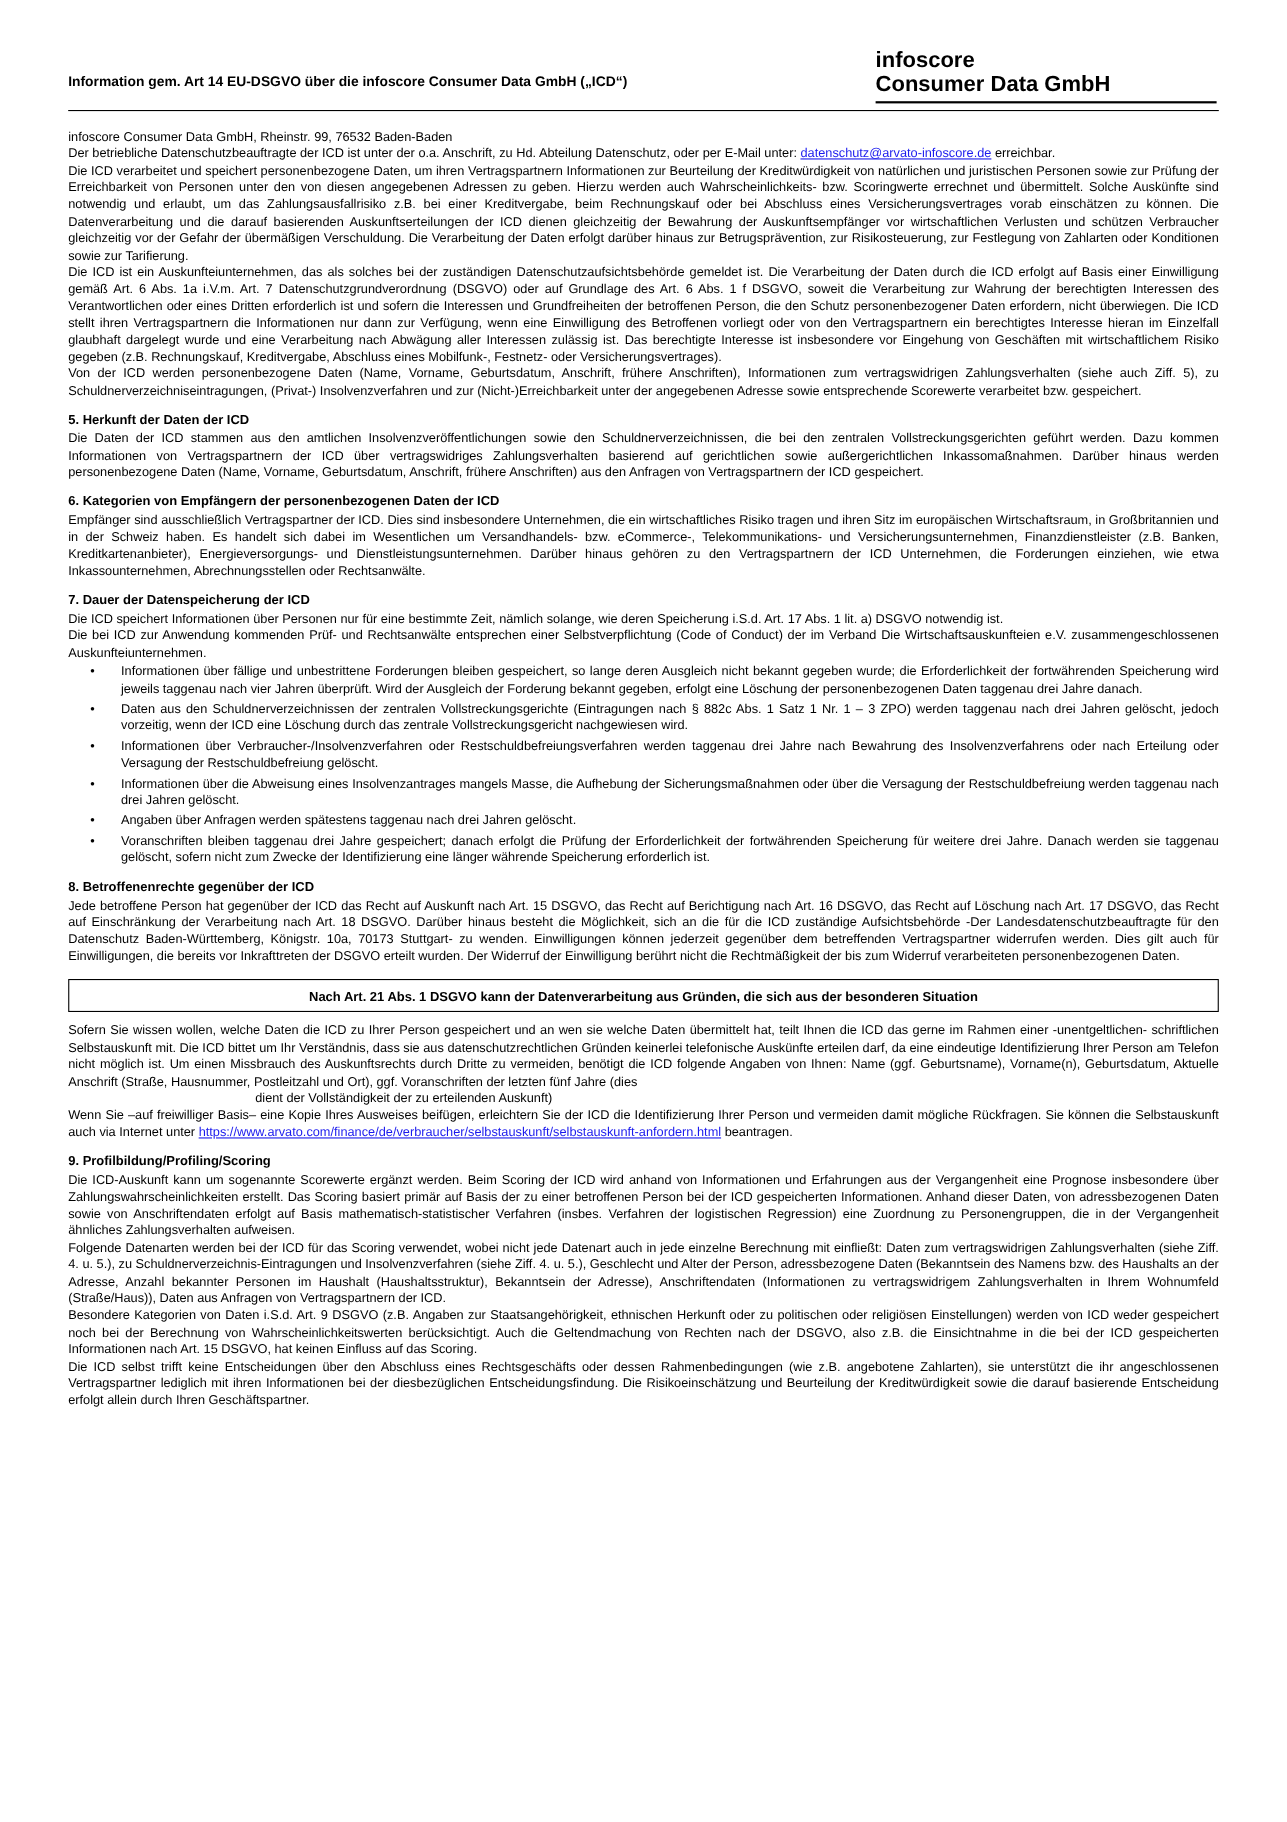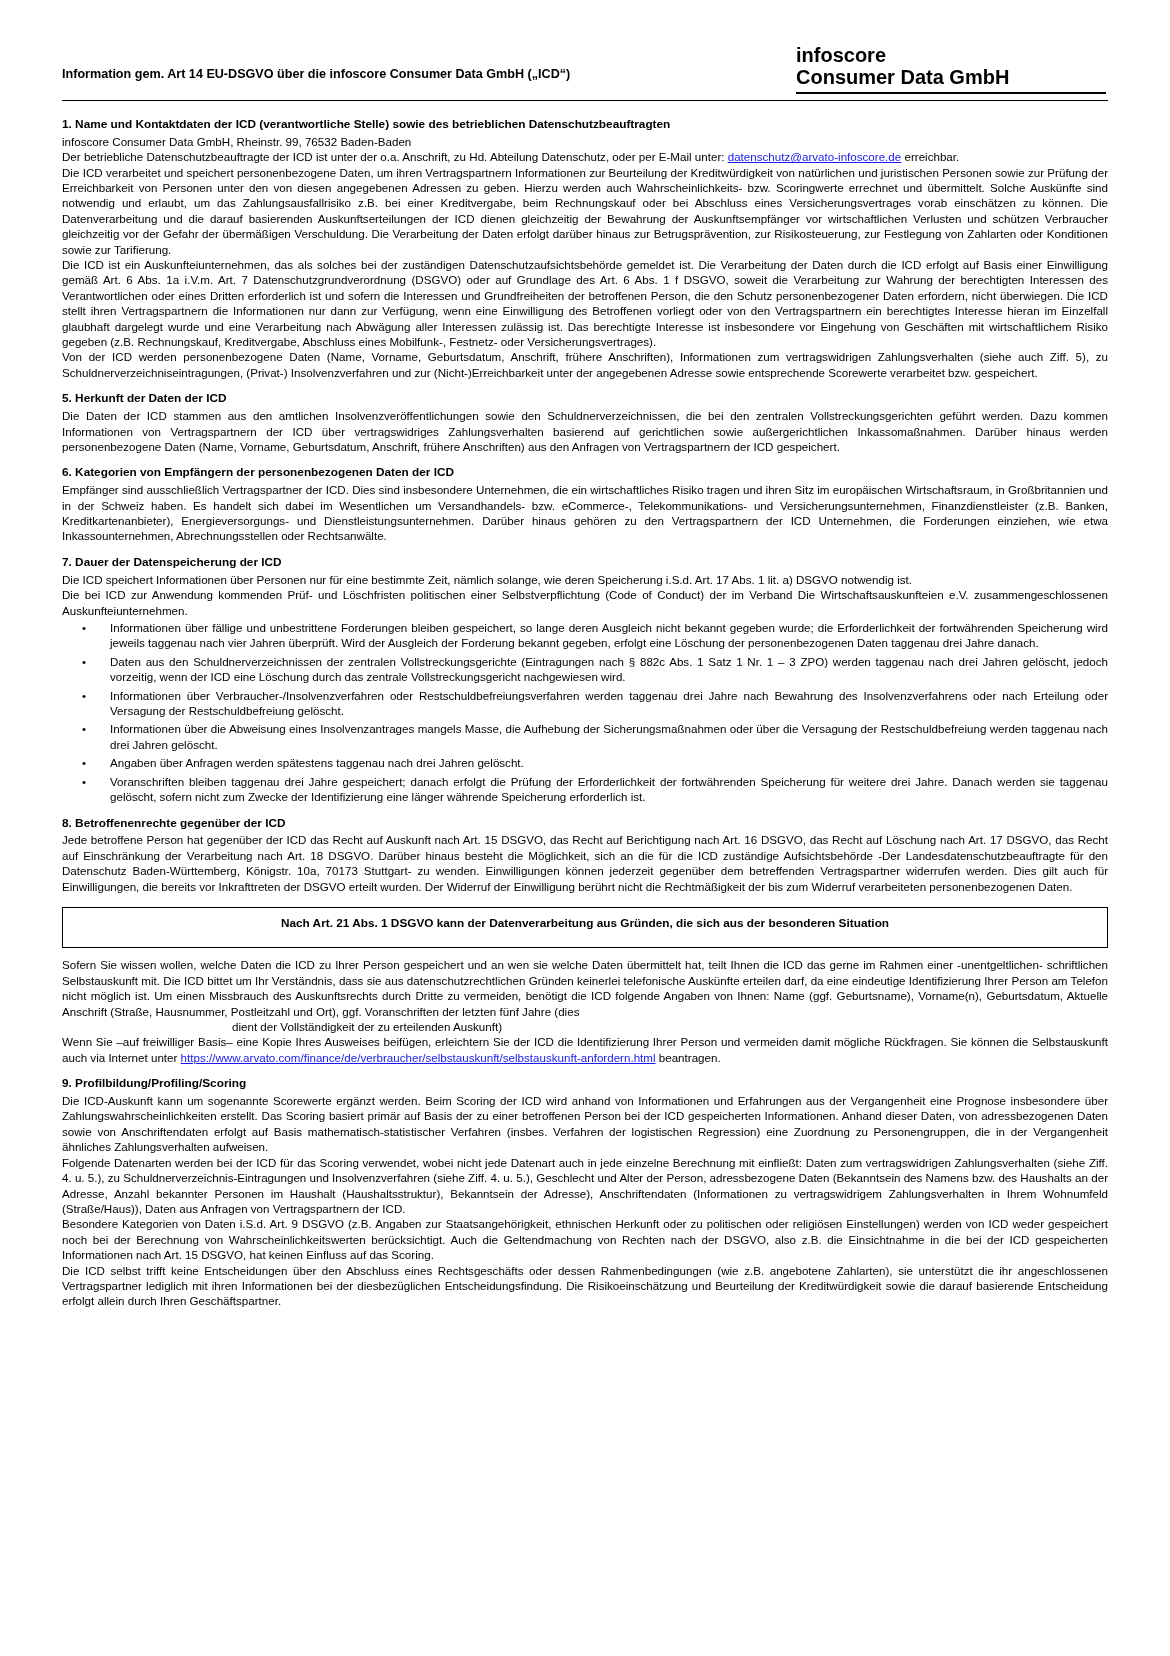--- a/index.html
+++ b/index.html
@@ -92,21 +92,21 @@
     line-height: 1.33;
   }
   ul.bullets li .bul {
     position: absolute;
     left: 20px;
     top: 0;
   }
   .callout {
     border: 1px solid #000;
     margin: 13px 0 9px 0;
-    padding: 7px 10px 16px 10px;
+    padding: 7px 10px 5px 10px;
     text-align: center;
     font-weight: bold;
     font-size: 11.8px;
     line-height: 1.38;
   }
   .indent-note {
     display: block;
     padding-left: 170px;
   }
 </style>
@@ -118,39 +118,38 @@
   <div class="doc-header">
     <div class="doc-header-title">Information gem. Art 14 EU-DSGVO über die infoscore Consumer Data GmbH („ICD“)</div>
     <div class="brand">
       <div class="brand-line1">infoscore</div>
       <div class="brand-line2">Consumer Data GmbH</div>
       <div class="brand-rule"></div>
     </div>
   </div>
   <div class="header-rule"></div>
 
-  <h2 class="sec">1. Name und Kontaktdaten der ICD (verantwortliche Stelle) sowie des betrieblichen Datenschutzbeauftragten</h2>
   <p class="body">infoscore Consumer Data GmbH, Rheinstr. 99, 76532 Baden-Baden</p>
   <p class="body"><span>Der betriebliche Datenschutzbeauftragte der ICD ist unter der o.a. Anschrift, zu Hd. Abteilung Datenschutz, oder per E-Mail unter: </span><a href="#">datenschutz@arvato-infoscore.de</a><span> erreichbar.</span></p>
 
   <p class="body">Die ICD verarbeitet und speichert personenbezogene Daten, um ihren Vertragspartnern Informationen zur Beurteilung der Kreditwürdigkeit von natürlichen und juristischen Personen sowie zur Prüfung der Erreichbarkeit von Personen unter den von diesen angegebenen Adressen zu geben. Hierzu werden auch Wahrscheinlichkeits- bzw. Scoringwerte errechnet und übermittelt. Solche Auskünfte sind notwendig und erlaubt, um das Zahlungsausfallrisiko z.B. bei einer Kreditvergabe, beim Rechnungskauf oder bei Abschluss eines Versicherungsvertrages vorab einschätzen zu können. Die Datenverarbeitung und die darauf basierenden Auskunftserteilungen der ICD dienen gleichzeitig der Bewahrung der Auskunftsempfänger vor wirtschaftlichen Verlusten und schützen Verbraucher gleichzeitig vor der Gefahr der übermäßigen Verschuldung. Die Verarbeitung der Daten erfolgt darüber hinaus zur Betrugsprävention, zur Risikosteuerung, zur Festlegung von Zahlarten oder Konditionen sowie zur Tarifierung.</p>
 
   <p class="body">Die ICD ist ein Auskunfteiunternehmen, das als solches bei der zuständigen Datenschutzaufsichtsbehörde gemeldet ist. Die Verarbeitung der Daten durch die ICD erfolgt auf Basis einer Einwilligung gemäß Art. 6 Abs. 1a i.V.m. Art. 7 Datenschutzgrundverordnung (DSGVO) oder auf Grundlage des Art. 6 Abs. 1 f DSGVO, soweit die Verarbeitung zur Wahrung der berechtigten Interessen des Verantwortlichen oder eines Dritten erforderlich ist und sofern die Interessen und Grundfreiheiten der betroffenen Person, die den Schutz personenbezogener Daten erfordern, nicht überwiegen. Die ICD stellt ihren Vertragspartnern die Informationen nur dann zur Verfügung, wenn eine Einwilligung des Betroffenen vorliegt oder von den Vertragspartnern ein berechtigtes Interesse hieran im Einzelfall glaubhaft dargelegt wurde und eine Verarbeitung nach Abwägung aller Interessen zulässig ist. Das berechtigte Interesse ist insbesondere vor Eingehung von Geschäften mit wirtschaftlichem Risiko gegeben (z.B. Rechnungskauf, Kreditvergabe, Abschluss eines Mobilfunk-, Festnetz- oder Versicherungsvertrages).</p>
 
   <p class="body">Von der ICD werden personenbezogene Daten (Name, Vorname, Geburtsdatum, Anschrift, frühere Anschriften), Informationen zum vertragswidrigen Zahlungsverhalten (siehe auch Ziff. 5), zu Schuldnerverzeichniseintragungen, (Privat-) Insolvenzverfahren und zur (Nicht-)Erreichbarkeit unter der angegebenen Adresse sowie entsprechende Scorewerte verarbeitet bzw. gespeichert.</p>
 
   <h2 class="sec">5. Herkunft der Daten der ICD</h2>
   <p class="body">Die Daten der ICD stammen aus den amtlichen Insolvenzveröffentlichungen sowie den Schuldnerverzeichnissen, die bei den zentralen Vollstreckungsgerichten geführt werden. Dazu kommen Informationen von Vertragspartnern der ICD über vertragswidriges Zahlungsverhalten basierend auf gerichtlichen sowie außergerichtlichen Inkassomaßnahmen. Darüber hinaus werden personenbezogene Daten (Name, Vorname, Geburtsdatum, Anschrift, frühere Anschriften) aus den Anfragen von Vertragspartnern der ICD gespeichert.</p>
 
   <h2 class="sec">6. Kategorien von Empfängern der personenbezogenen Daten der ICD</h2>
   <p class="body">Empfänger sind ausschließlich Vertragspartner der ICD. Dies sind insbesondere Unternehmen, die ein wirtschaftliches Risiko tragen und ihren Sitz im europäischen Wirtschaftsraum, in Großbritannien und in der Schweiz haben. Es handelt sich dabei im Wesentlichen um Versandhandels- bzw. eCommerce-, Telekommunikations- und Versicherungsunternehmen, Finanzdienstleister (z.B. Banken, Kreditkartenanbieter), Energieversorgungs- und Dienstleistungsunternehmen. Darüber hinaus gehören zu den Vertragspartnern der ICD Unternehmen, die Forderungen einziehen, wie etwa Inkassounternehmen, Abrechnungsstellen oder Rechtsanwälte.</p>
 
   <h2 class="sec">7. Dauer der Datenspeicherung der ICD</h2>
   <p class="body">Die ICD speichert Informationen über Personen nur für eine bestimmte Zeit, nämlich solange, wie deren Speicherung i.S.d. Art. 17 Abs. 1 lit. a) DSGVO notwendig ist.</p>
-  <p class="body">Die bei ICD zur Anwendung kommenden Prüf- und Löschfristen politischen einer Selbstverpflichtung (Code of Conduct) der im Verband Die Wirtschaftsauskunfteien e.V. zusammengeschlossenen Auskunfteiunternehmen.</p>
+  <p class="body">Die bei ICD zur Anwendung kommenden Prüf- und Rechtsanwälte entsprechen einer Selbstverpflichtung (Code of Conduct) der im Verband Die Wirtschaftsauskunfteien e.V. zusammengeschlossenen Auskunfteiunternehmen.</p>
   <ul class="bullets">
     <li><span class="bul">•</span><span>Informationen über fällige und unbestrittene Forderungen bleiben gespeichert, so lange deren Ausgleich nicht bekannt gegeben wurde; die Erforderlichkeit der fortwährenden Speicherung wird jeweils taggenau nach vier Jahren überprüft. Wird der Ausgleich der Forderung bekannt gegeben, erfolgt eine Löschung der personenbezogenen Daten taggenau drei Jahre danach.</span></li>
     <li><span class="bul">•</span><span>Daten aus den Schuldnerverzeichnissen der zentralen Vollstreckungsgerichte (Eintragungen nach § 882c Abs. 1 Satz 1 Nr. 1 – 3 ZPO) werden taggenau nach drei Jahren gelöscht, jedoch vorzeitig, wenn der ICD eine Löschung durch das zentrale Vollstreckungsgericht nachgewiesen wird.</span></li>
     <li><span class="bul">•</span><span>Informationen über Verbraucher-/Insolvenzverfahren oder Restschuldbefreiungsverfahren werden taggenau drei Jahre nach Bewahrung des Insolvenzverfahrens oder nach Erteilung oder Versagung der Restschuldbefreiung gelöscht.</span></li>
     <li><span class="bul">•</span><span>Informationen über die Abweisung eines Insolvenzantrages mangels Masse, die Aufhebung der Sicherungsmaßnahmen oder über die Versagung der Restschuldbefreiung werden taggenau nach drei Jahren gelöscht.</span></li>
     <li><span class="bul">•</span><span>Angaben über Anfragen werden spätestens taggenau nach drei Jahren gelöscht.</span></li>
     <li><span class="bul">•</span><span>Voranschriften bleiben taggenau drei Jahre gespeichert; danach erfolgt die Prüfung der Erforderlichkeit der fortwährenden Speicherung für weitere drei Jahre. Danach werden sie taggenau gelöscht, sofern nicht zum Zwecke der Identifizierung eine länger währende Speicherung erforderlich ist.</span></li>
   </ul>
 
   <h2 class="sec">8. Betroffenenrechte gegenüber der ICD</h2>

